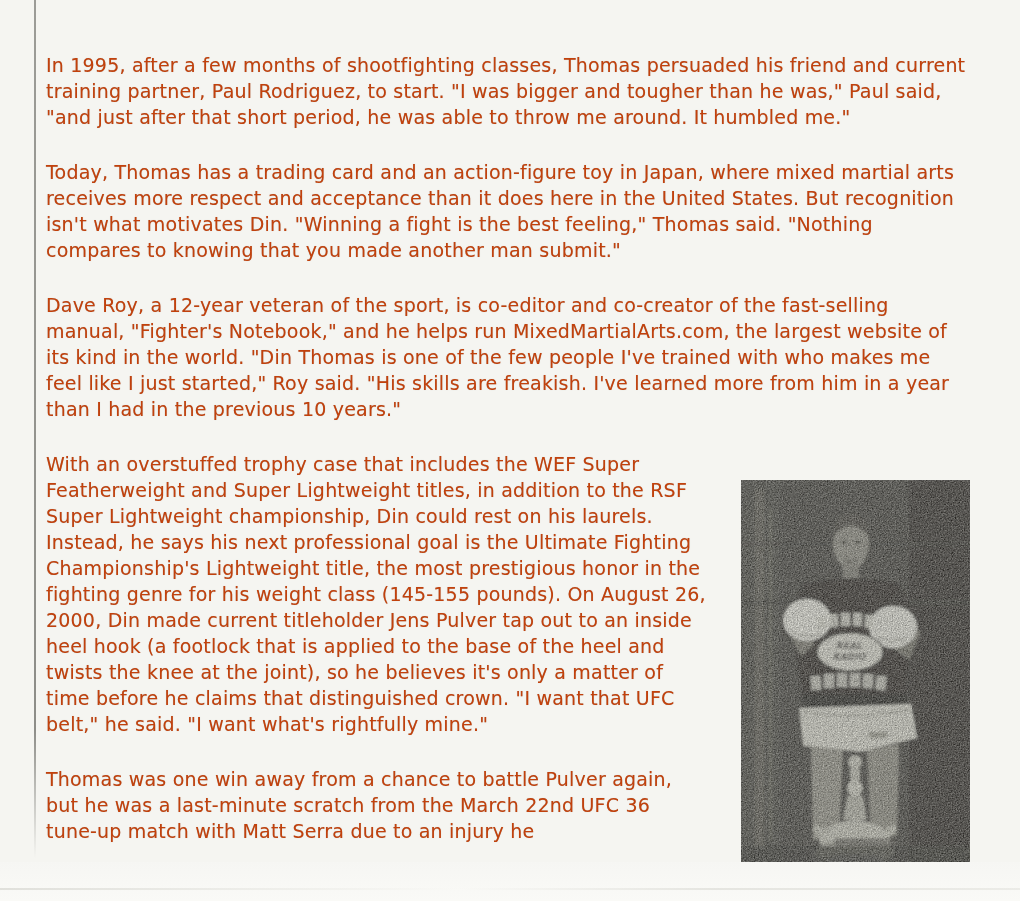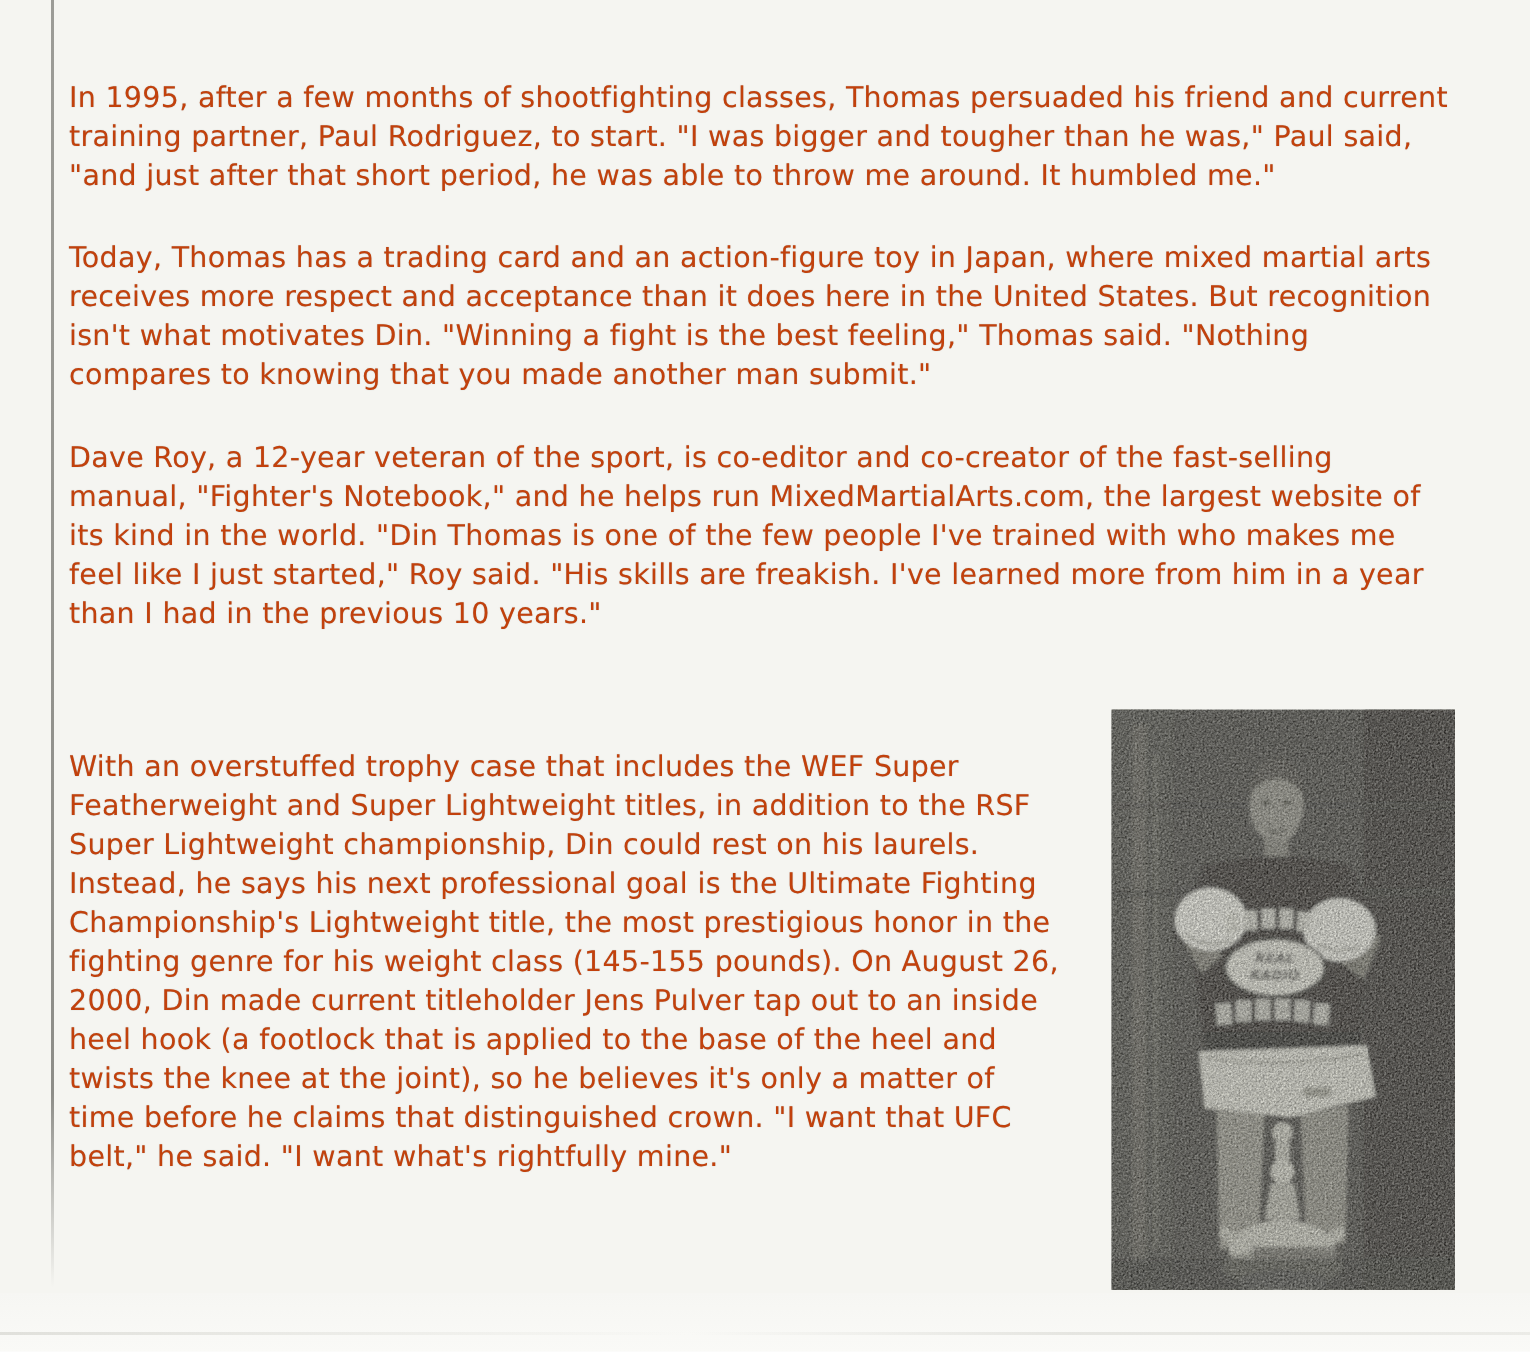--- a/index.html
+++ b/index.html
@@ -93,20 +93,21 @@
   <div class="left-rule-dot"></div>
 
   <div class="content">
     <p>In 1995, after a few months of shootfighting classes, Thomas persuaded his friend and current training partner, Paul Rodriguez, to start. "I was bigger and tougher than he was," Paul said, "and just after that short period, he was able to throw me around. It humbled me."</p>
     <p>Today, Thomas has a trading card and an action-figure toy in Japan, where mixed martial arts receives more respect and acceptance than it does here in the United States. But recognition isn't what motivates Din. "Winning a fight is the best feeling," Thomas said. "Nothing compares to knowing that you made another man submit."</p>
     <p>Dave Roy, a 12-year veteran of the sport, is co-editor and co-creator of the fast-selling manual, "Fighter's Notebook," and he helps run MixedMartialArts.com, the largest website of its kind in the world. "Din Thomas is one of the few people I've trained with who makes me feel like I just started," Roy said. "His skills are freakish. I've learned more from him in a year than I had in the previous 10 years."</p>
 
     <div class="row">
       <div class="col-text">
         <p>With an overstuffed trophy case that includes the WEF Super Featherweight and Super Lightweight titles, in addition to the RSF Super Lightweight championship, Din could rest on his laurels. Instead, he says his next professional goal is the Ultimate Fighting Championship's Lightweight title, the most prestigious honor in the fighting genre for his weight class (145-155 pounds). On August 26, 2000, Din made current titleholder Jens Pulver tap out to an inside heel hook (a footlock that is applied to the base of the heel and twists the knee at the joint), so he believes it's only a matter of time before he claims that distinguished crown. "I want that UFC belt," he said. "I want what's rightfully mine."</p>
+        <p>Thomas was one win away from a chance to battle Pulver again, but he was a last-minute scratch from the March 22nd UFC 36 tune-up match with Matt Serra due to an injury he</p>
       </div>
 
       <figure class="photo-fig" style="margin-top:22px;">
         <svg width="229" height="387" viewBox="0 0 229 387" xmlns="http://www.w3.org/2000/svg">
           <defs>
             <filter id="soften" x="-5%" y="-5%" width="110%" height="110%">
               <feGaussianBlur stdDeviation="0.9"></feGaussianBlur>
             </filter>
             <filter id="grainDark">
               <feTurbulence type="fractalNoise" baseFrequency="0.8" numOctaves="2" stitchTiles="stitch" result="n"></feTurbulence>

